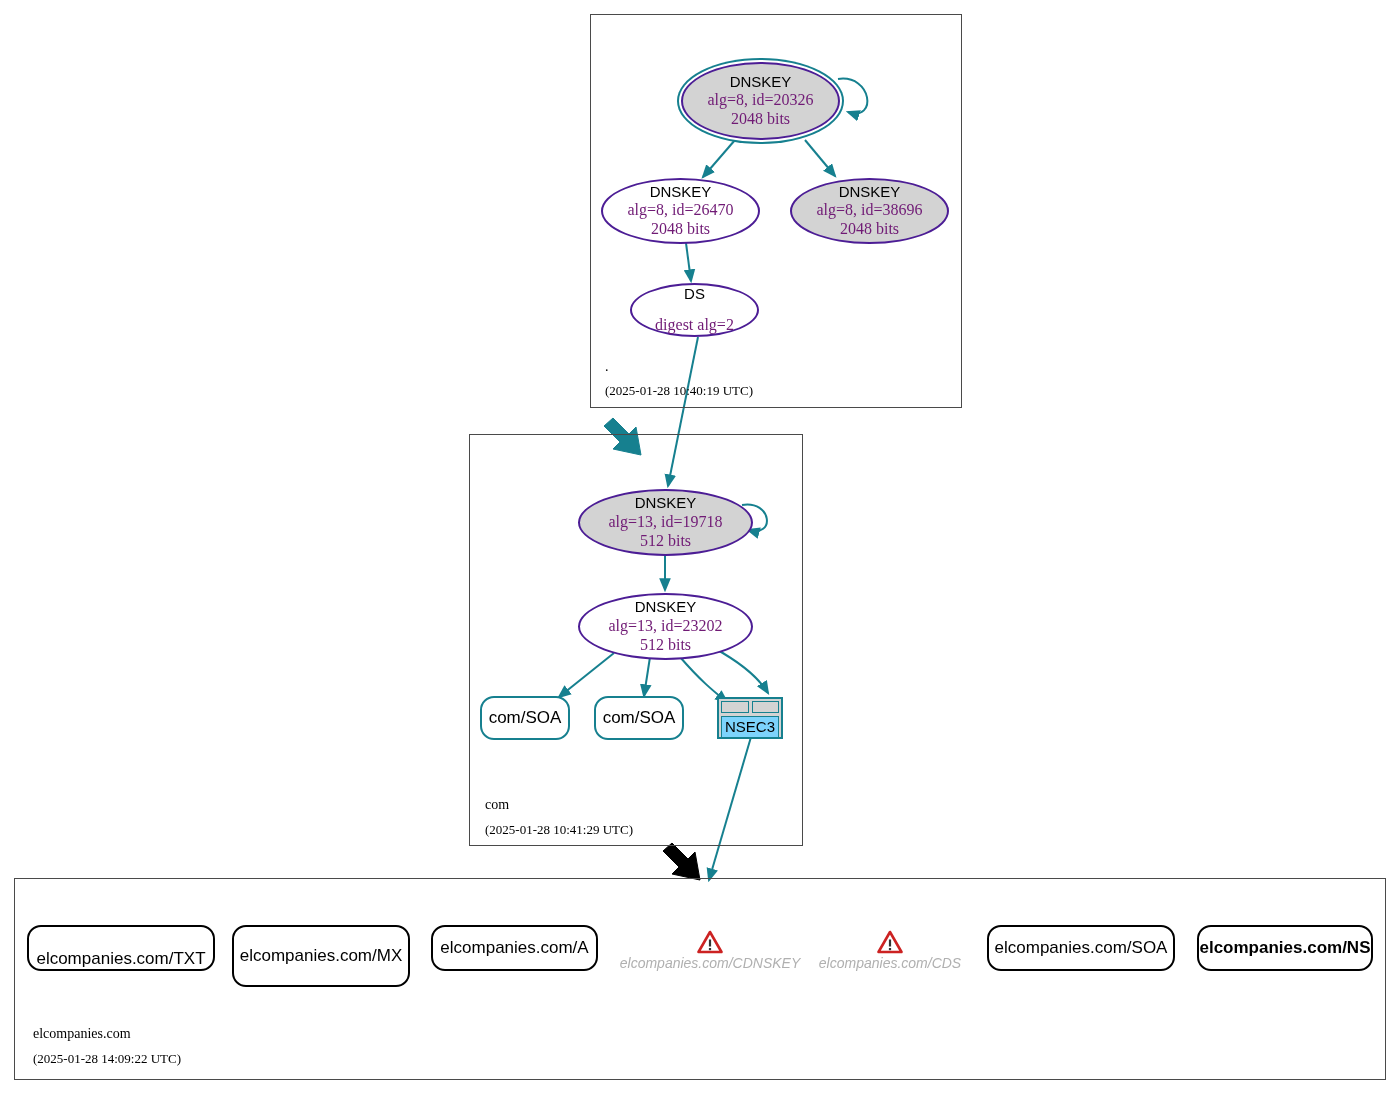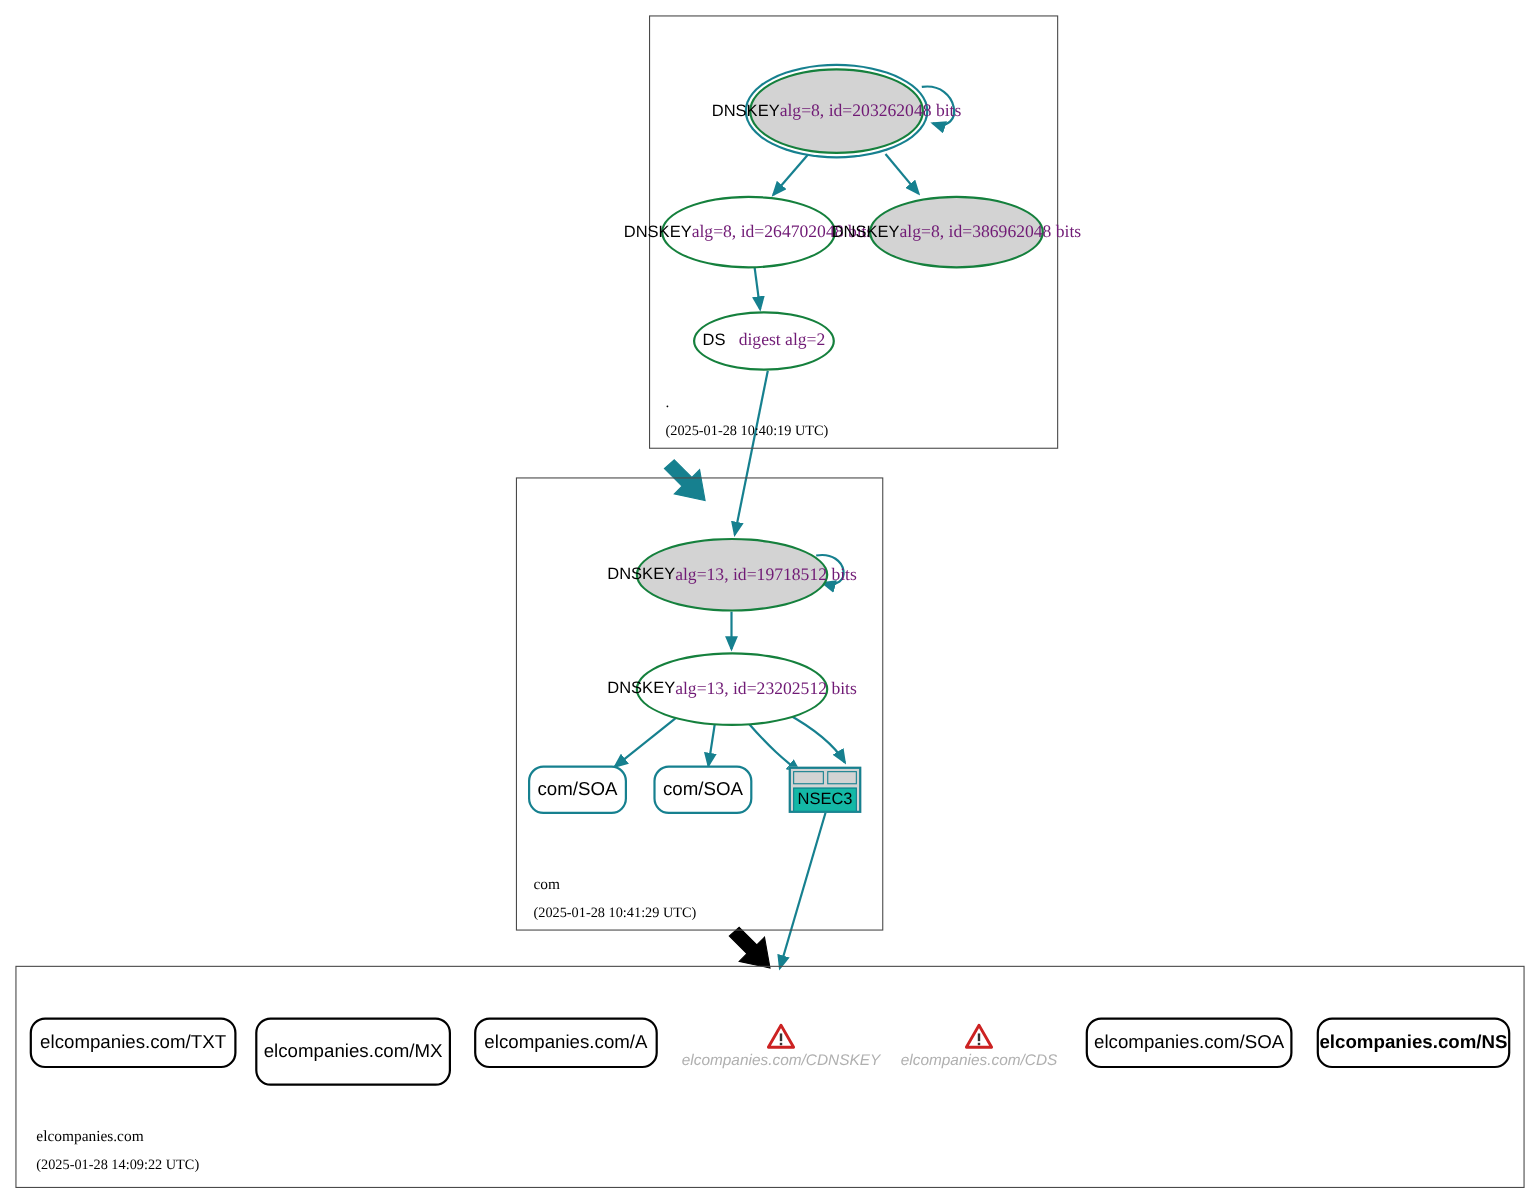--- a/index.html
+++ b/index.html
@@ -42,24 +42,24 @@
     font-family: "Liberation Serif", serif;
     font-size: 13px;
     color: #000000;
     white-space: nowrap;
   }
 
   
   .node-ellipse {
     position: absolute;
     box-sizing: border-box;
-    border: 2px solid #15803d;
+    border: 2px solid #4c1d95;
     border-radius: 50%;
     display: flex;
-    flex-direction: row;
+    flex-direction: column;
     align-items: center;
     justify-content: center;
     background: #ffffff;
     z-index: 5;
   }
   .node-ellipse.filled { background: #d3d3d3; }
   .node-ellipse.anchor {
     box-shadow: 0 0 0 2px #ffffff, 0 0 0 4px #16808f;
   }
   .node-title {
@@ -111,21 +111,21 @@
   }
   .nsec3-cell {
     flex: 1;
     border: 1px solid #16808f;
     background: #d3d3d3;
     box-sizing: border-box;
   }
   .nsec3-label {
     margin-top: 3px;
     border: 1px solid #16808f;
-    background: #14b8a6;
+    background: #7dd3fc;
     font-family: "Liberation Sans", sans-serif;
     font-size: 15px;
     color: #000000;
     text-align: center;
     line-height: 20px;
     box-sizing: border-box;
   }
 
   
   .node-error {
@@ -271,21 +271,21 @@
       <div class="nsec3-cell"></div>
       <div class="nsec3-cell"></div>
     </div>
     <div class="nsec3-label">NSEC3</div>
   </div>
 
   <div class="zone-box" style="left:14px; top:878px; width:1372px; height:202px;"></div>
   <div class="zone-label" style="left:33px; top:1026px;">elcompanies.com</div>
   <div class="zone-stamp" style="left:33px; top:1051px;">(2025-01-28 14:09:22 UTC)</div>
 
-  <div class="node-rrset insecure" style="left:27px; top:925px; width:188px; height:46px;">
+  <div class="node-rrset insecure" style="left:27px; top:925px; width:188px; height:46px;align-items:flex-end;">
     <span>elcompanies.com/TXT</span>
   </div>
 
   <div class="node-rrset insecure" style="left:232px; top:925px; width:178px; height:62px;">
     <span>elcompanies.com/MX</span>
   </div>
 
   <div class="node-rrset insecure" style="left:431px; top:925px; width:167px; height:46px;">
     <span>elcompanies.com/A</span>
   </div>

